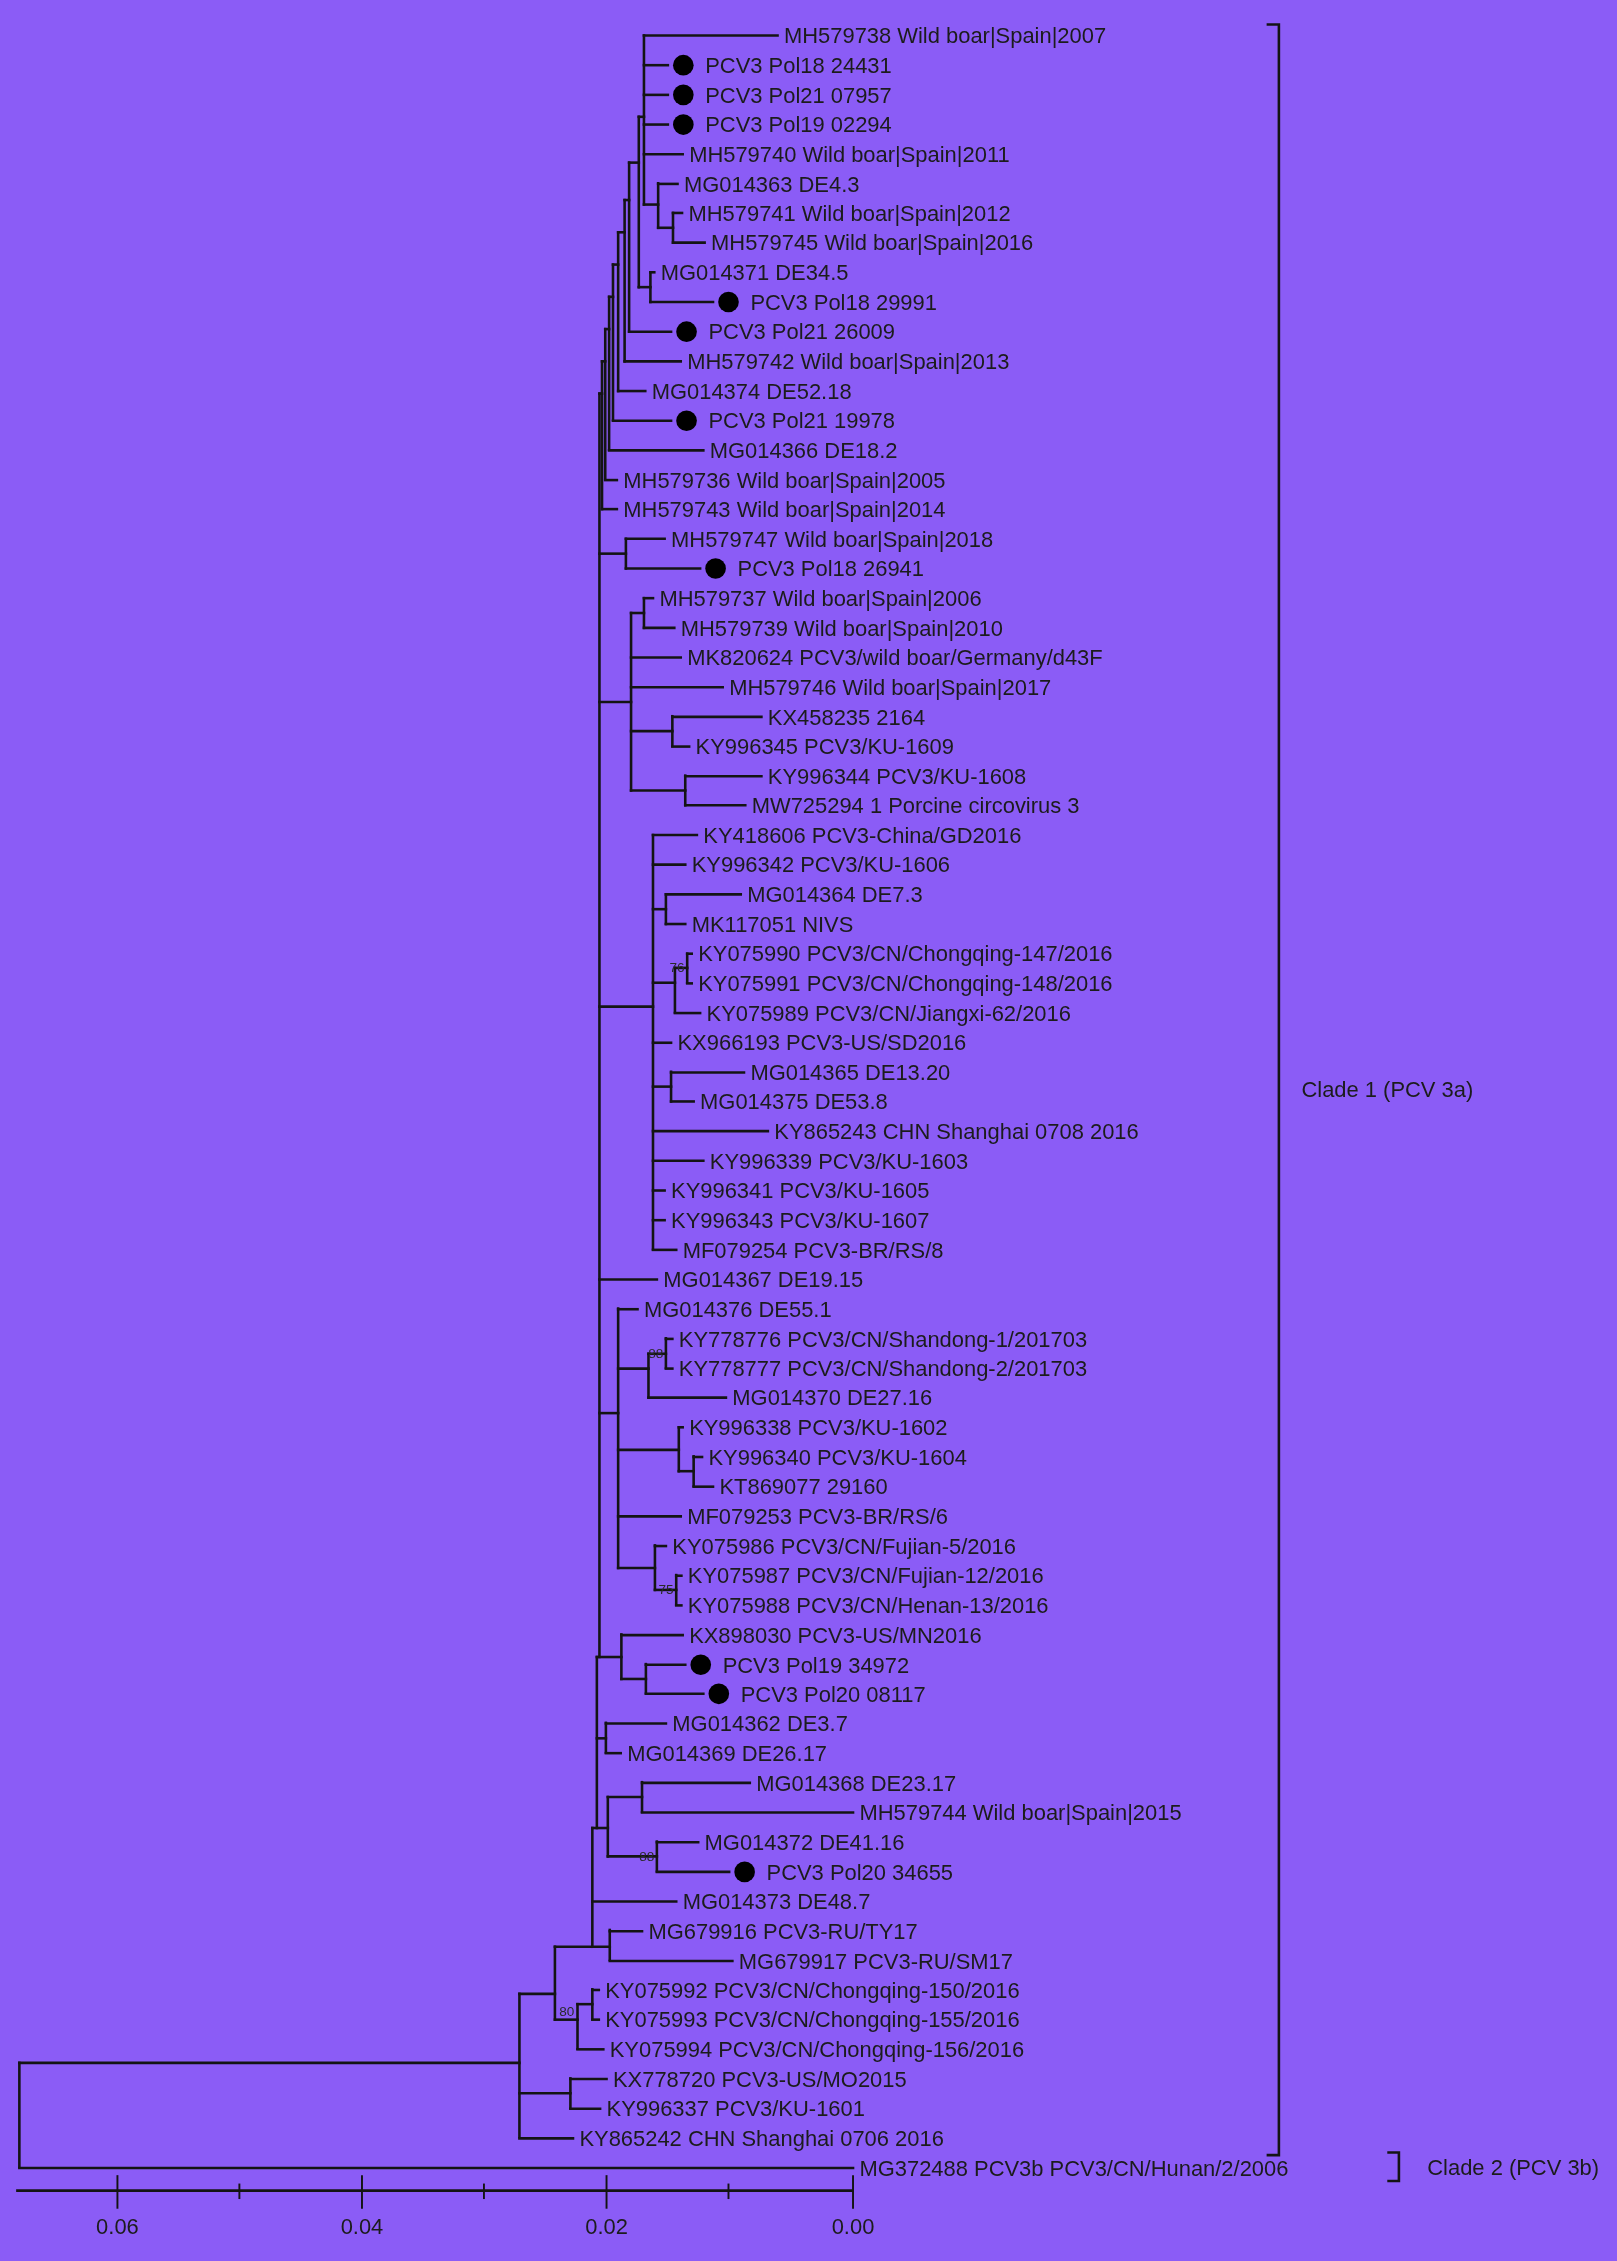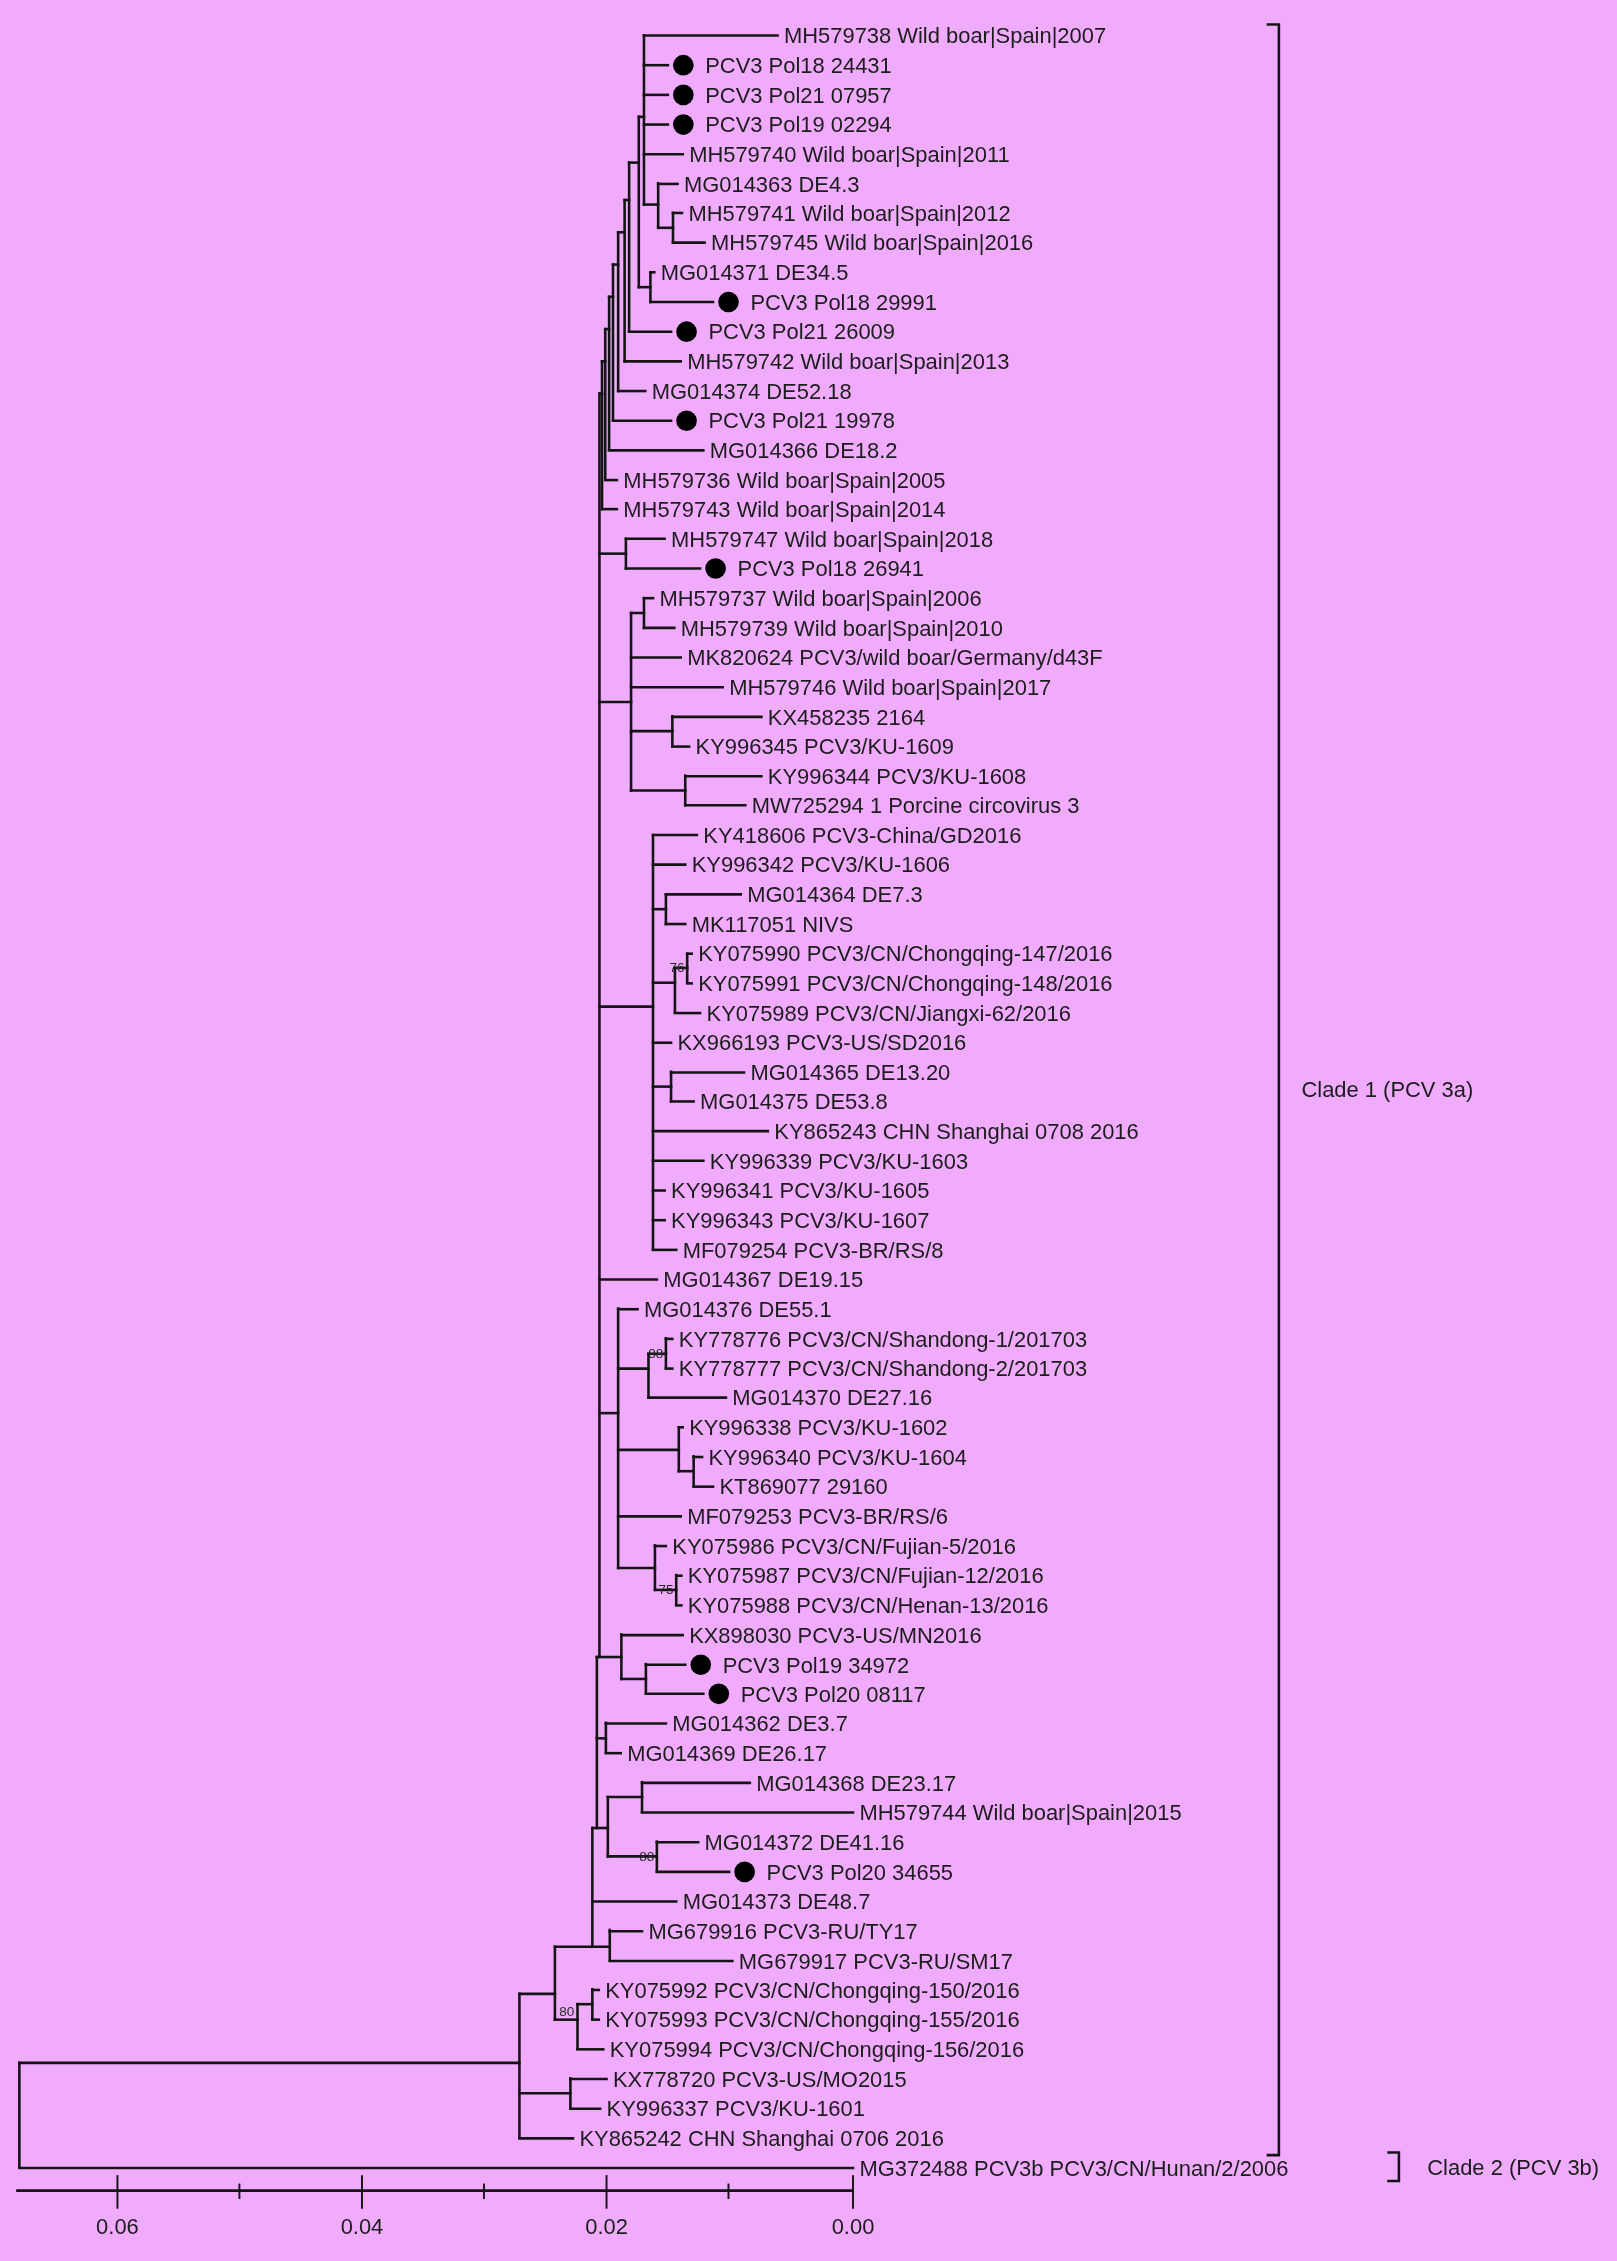--- a/index.html
+++ b/index.html
@@ -1,17 +1,17 @@
 <!DOCTYPE html>
 <html style="font-size:10.3px"><head>
 <meta charset="utf-8">
 <style>
   html,body{margin:0;padding:0;background:#ffffff;}
   body{width:1617px;height:2261px;font-family:"Liberation Sans",sans-serif;}
-  #figure-wrap{position:relative;width:1617px;height:2261px;background:#f0abfc;overflow:hidden;}
+  #figure-wrap{position:relative;width:1617px;height:2261px;background:#8b5cf6;overflow:hidden;}
   svg{display:block;}
   .branch{stroke:#141414;stroke-width:4;fill:none;stroke-linecap:square;}
   .leaf-label{font-family:"Liberation Sans",sans-serif;font-size:34px;fill:#1c1c1c;}
   .marker{fill:#000000;}
   .bootstrap-label{font-family:"Liberation Sans",sans-serif;font-size:21px;fill:#2a2a2a;}
   .clade-label{font-family:"Liberation Sans",sans-serif;font-size:34px;fill:#1c1c1c;}
   .bracket{stroke:#141414;stroke-width:4;fill:none;}
   .axis{stroke:#141414;stroke-width:4;fill:none;}
   .tick{stroke:#141414;stroke-width:3;fill:none;}
   .tick-label{font-family:"Liberation Sans",sans-serif;font-size:34px;fill:#1c1c1c;text-anchor:middle;}

